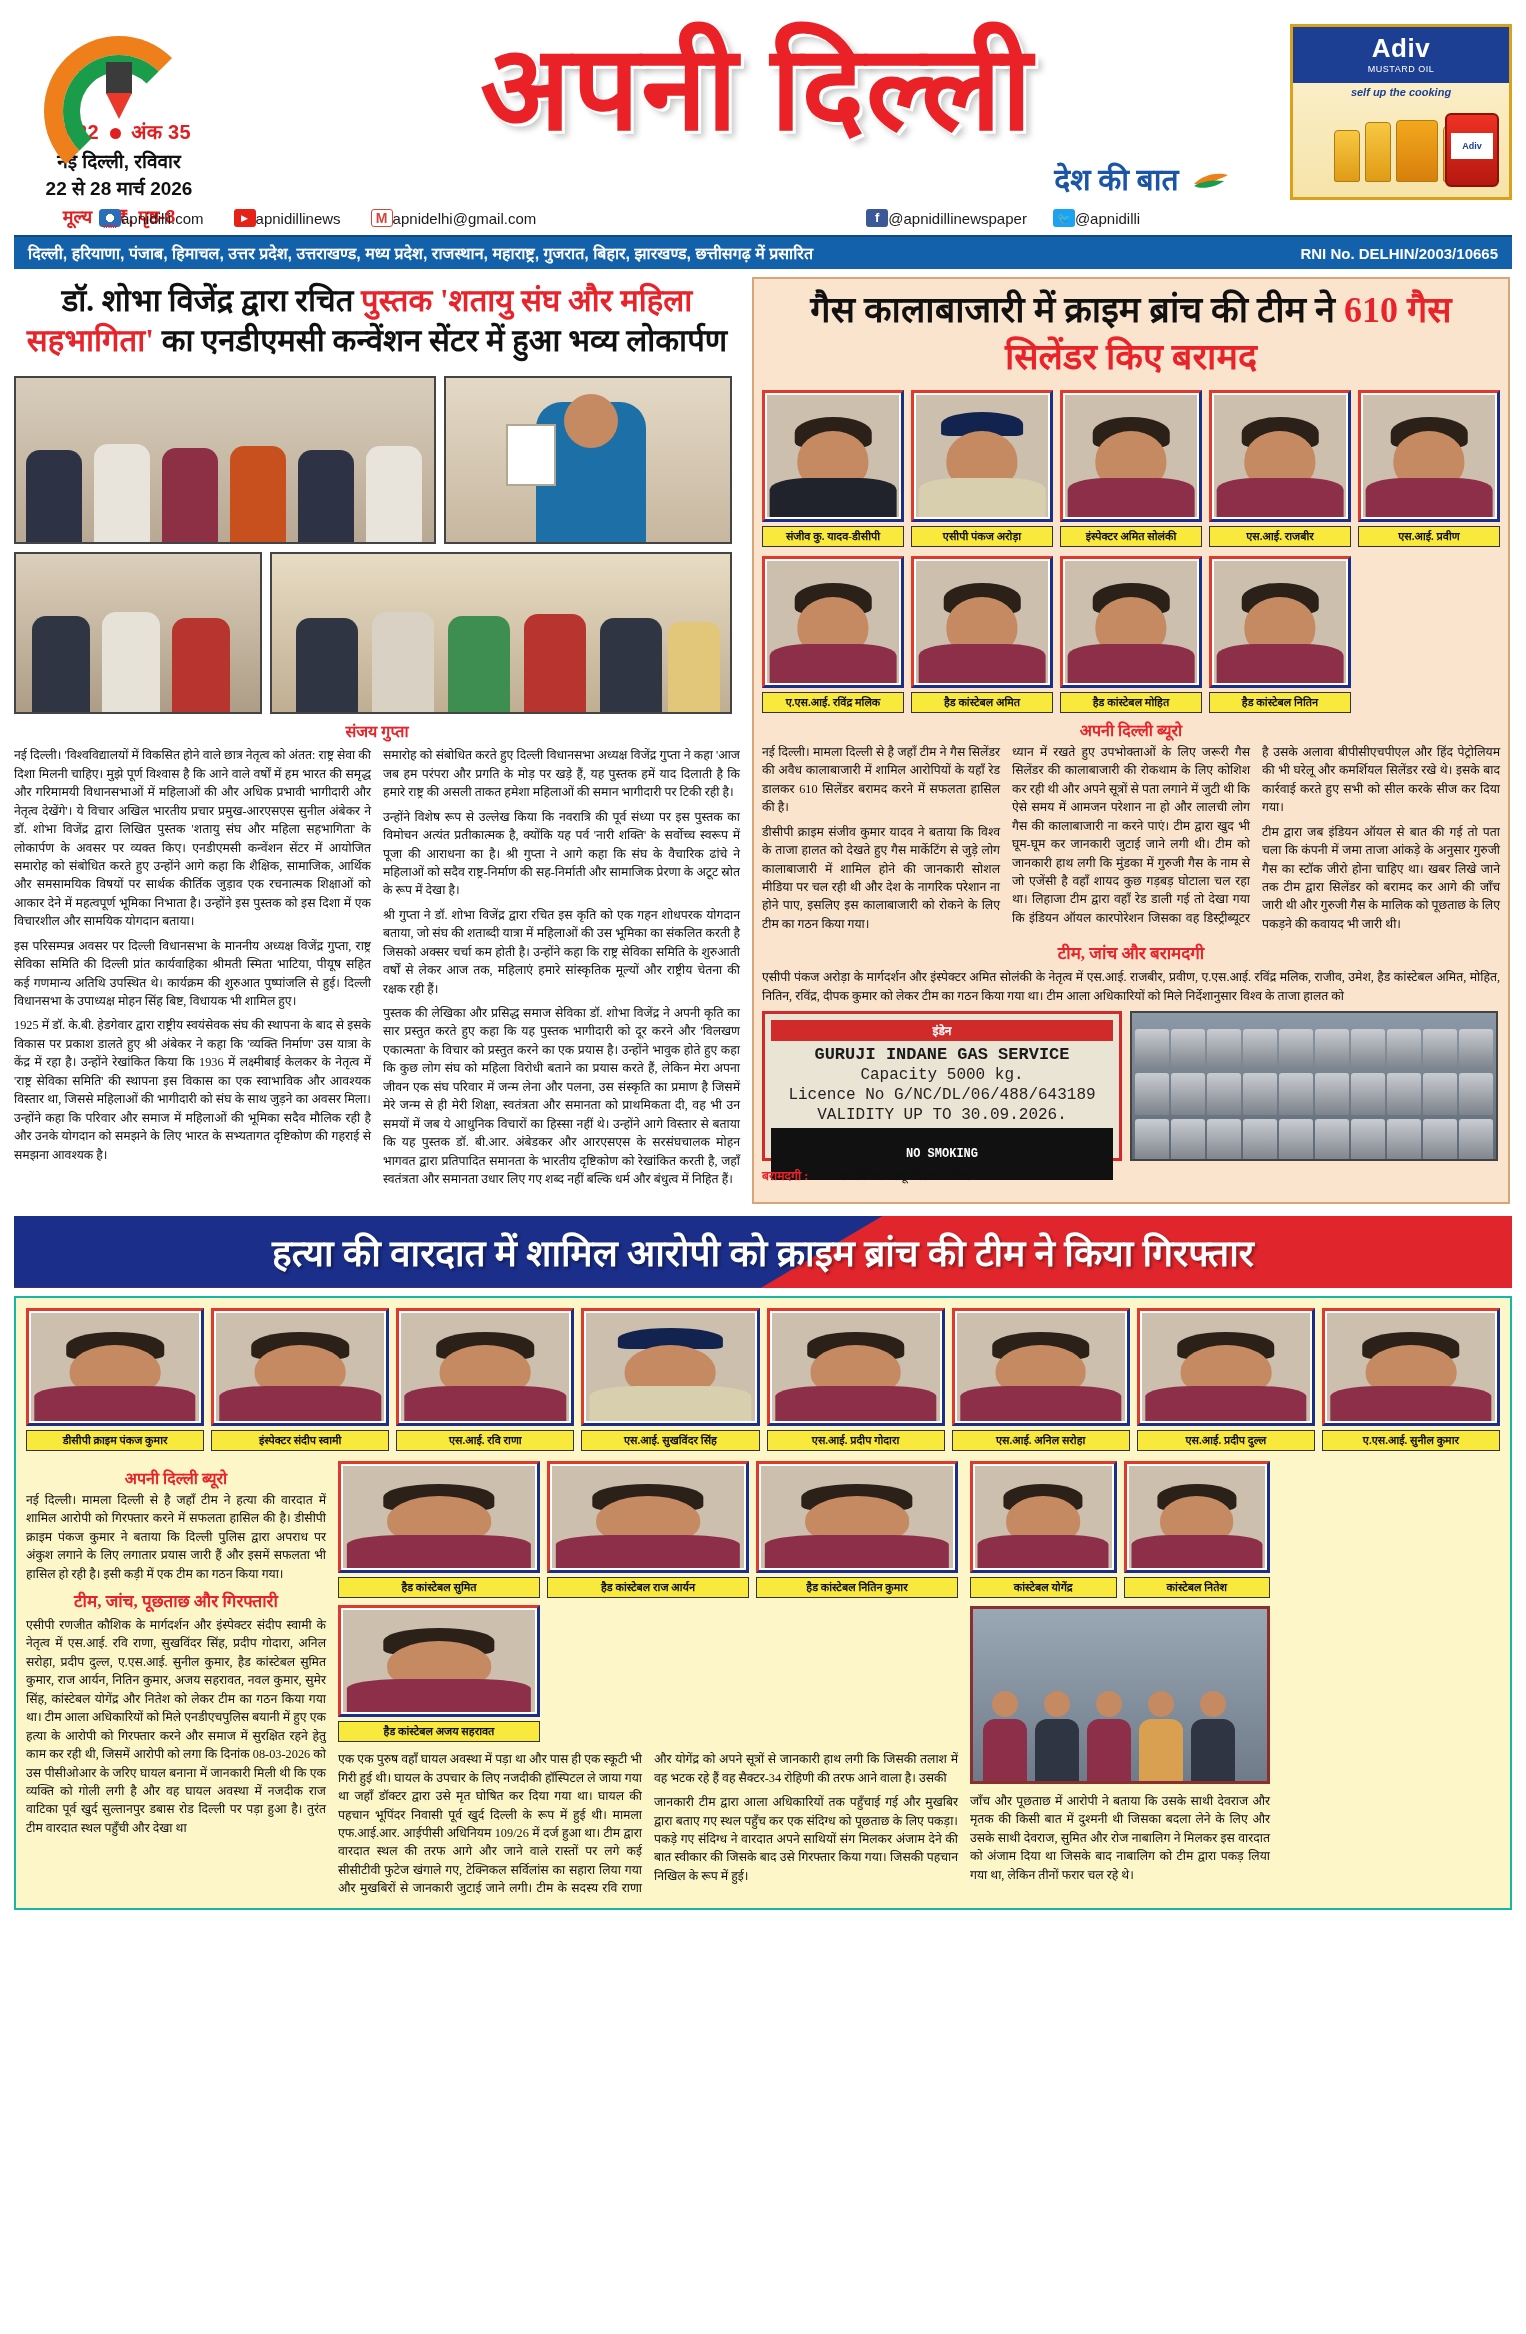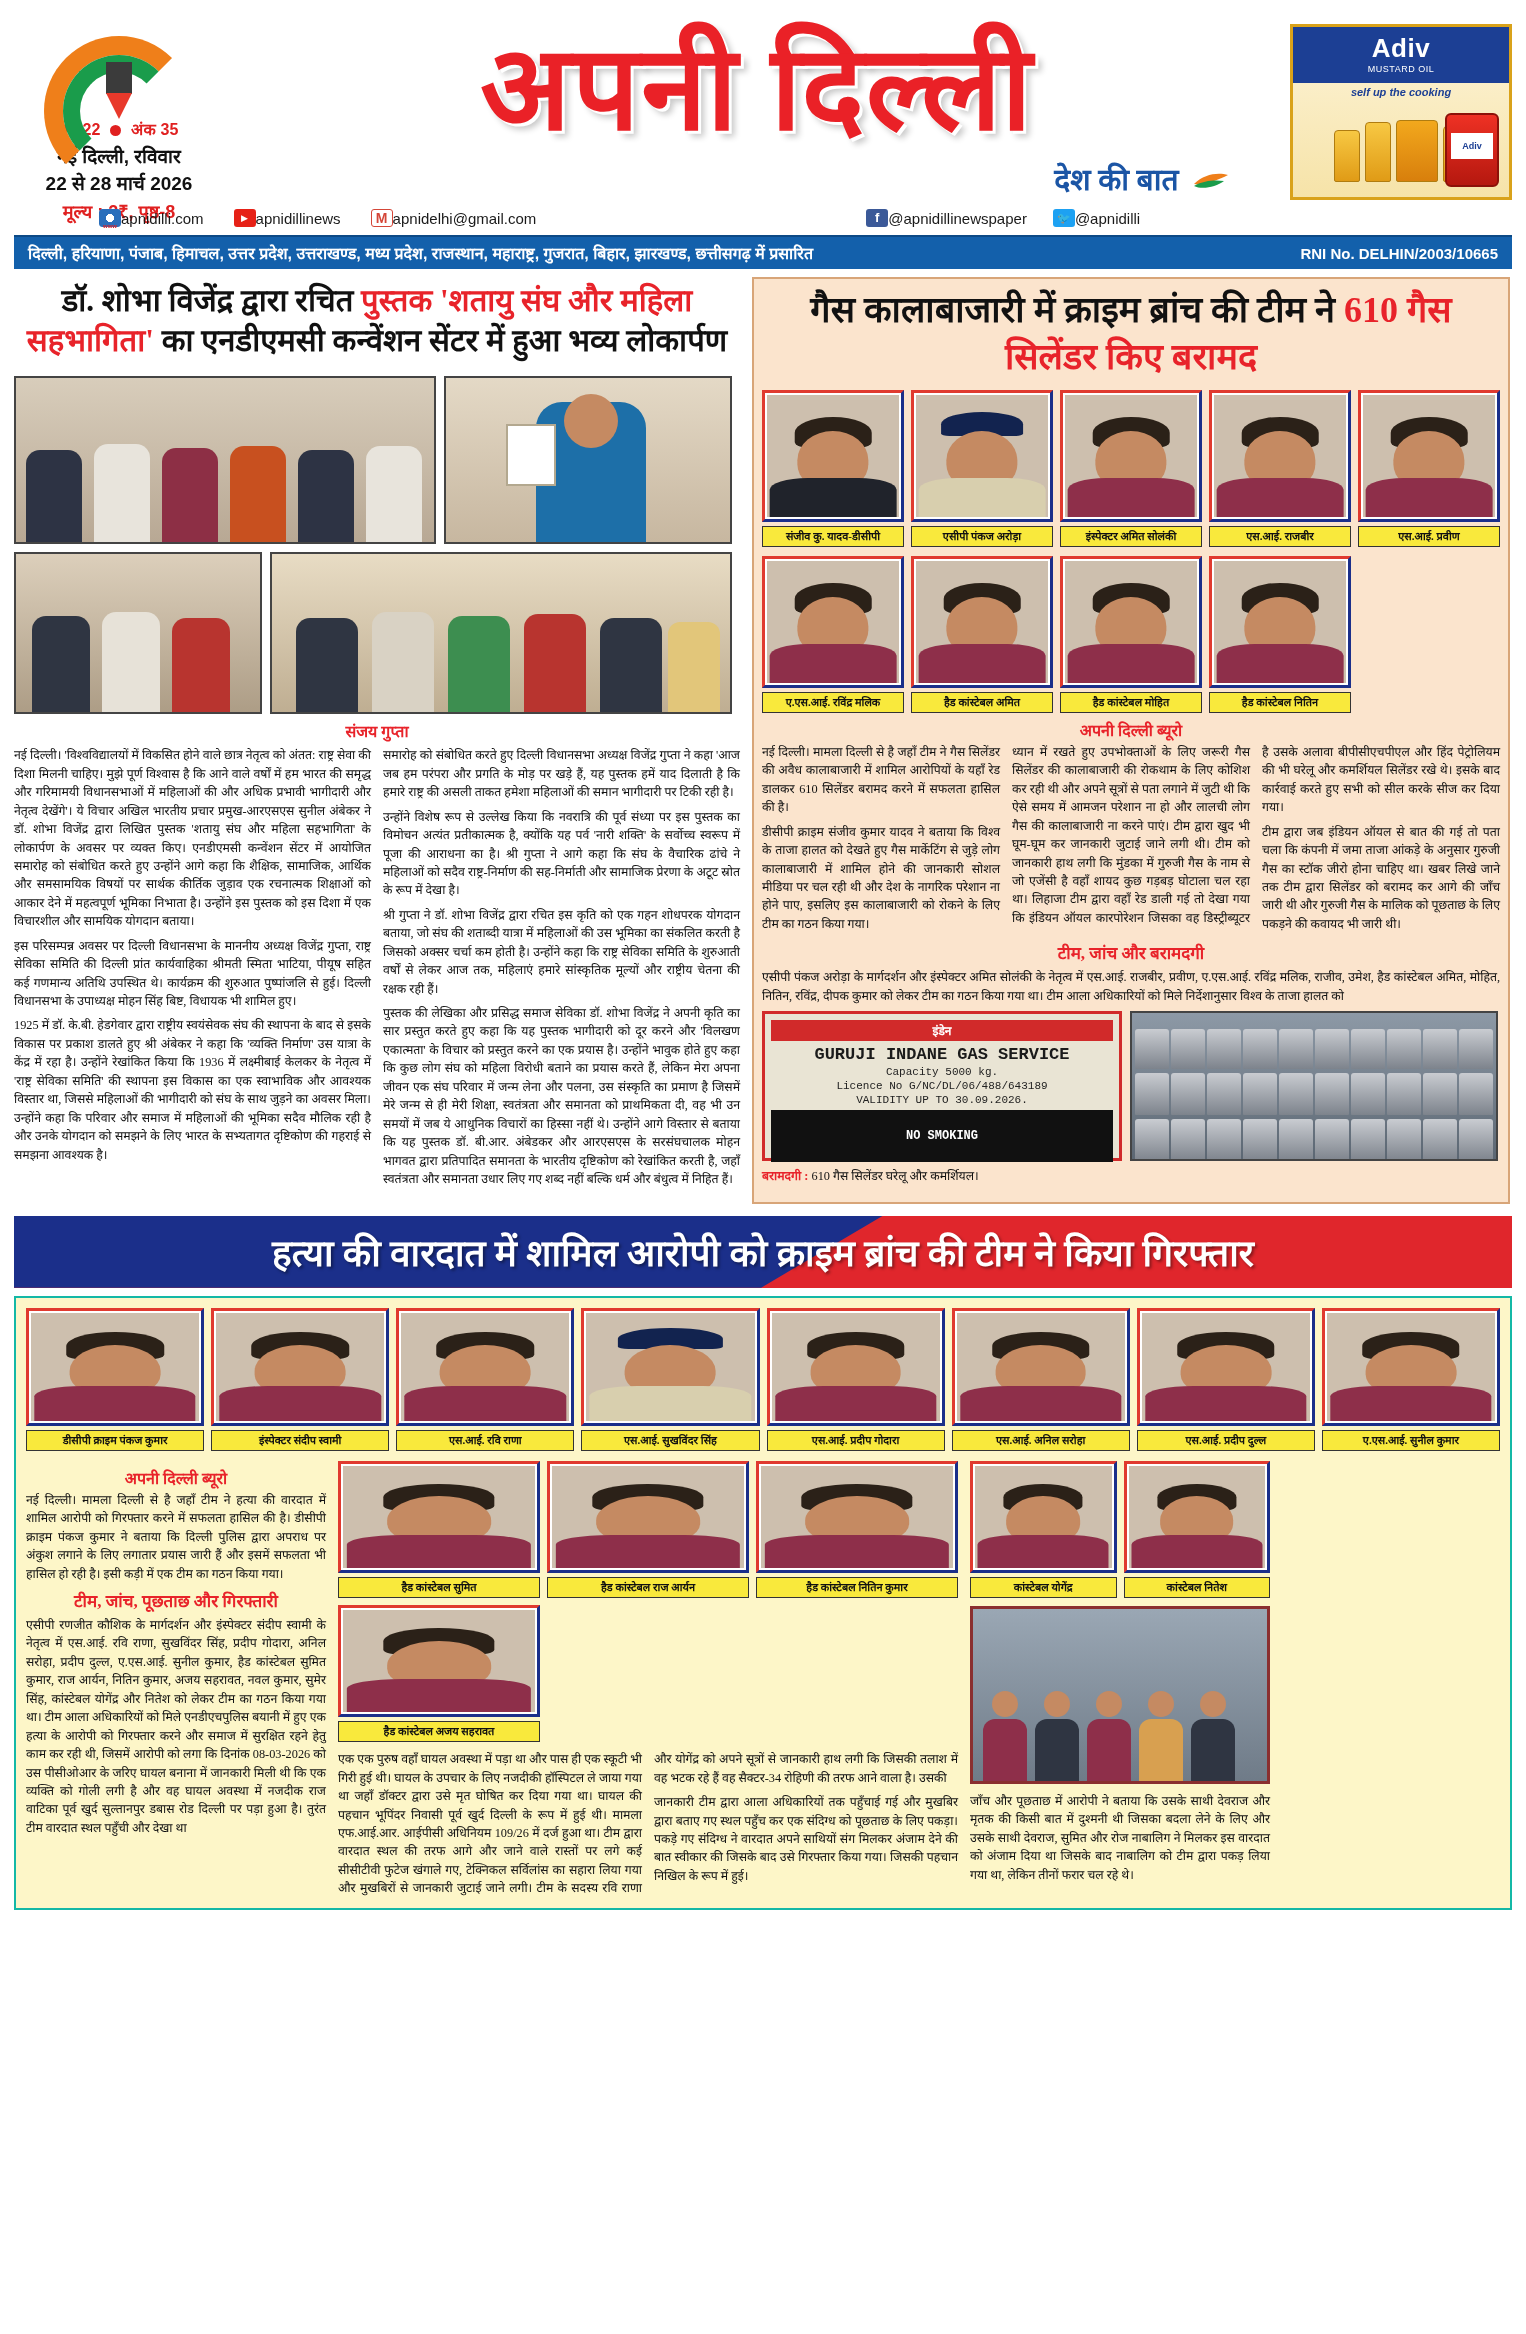--- a/index.html
+++ b/index.html
@@ -27,21 +27,21 @@
     border-radius: 50%;
     border: 17px solid transparent;
     border-top-color: #1a9c4b; border-left-color: #1a9c4b;
   }
   .pen-nib { position: absolute; left: 62px; top: 26px; width: 26px; height: 32px; background: #3b3b3b; }
   .pen-tip {
     position: absolute; left: 62px; top: 57px; width: 0; height: 0;
     border-left: 13px solid transparent; border-right: 13px solid transparent;
     border-top: 26px solid #e8392b;
   }
-  .issue-line { color: #e02020; font-weight: bold; font-size: 16px; margin-top: 4px; letter-spacing: .2px;}
+  .issue-line { color: #e02020; font-weight: bold; font-size: 20px; margin-top: 4px; letter-spacing: .2px;}
   .issue-dot { display: inline-block; width: 11px; height: 11px; background: #e02020; border-radius: 50%; vertical-align: middle; margin: 0 5px; }
   .place-line { color: #111; font-weight: bold; font-size: 19px; margin-top: 3px; }
   .date-line { color: #111; font-weight: bold; font-size: 19px; margin-top: 1px; }
   .price-line { color: #e02020; font-weight: bold; font-size: 18px; margin-top: 3px; }
 
   .title-wrap { flex: 1; text-align: center; position: relative; }
   .paper-title {
     font-family: "Liberation Serif", serif;
     font-size: 118px; font-weight: bold; color: #ea2127;
     line-height: 1.05; letter-spacing: 2px;
@@ -136,21 +136,21 @@
   .textcols { column-gap: 12px; font-family: "Liberation Serif", serif; font-size: 12.3px; line-height: 1.5; text-align: justify; color: #111; }
   .textcols p { margin-bottom: 6px; }
   .c2 { column-count: 2; }
   .c3 { column-count: 3; }
 
   .img-strip { display: flex; gap: 8px; margin-top: 8px; }
   .news-photo { border: 2px solid #444; background: #b9aa96; position: relative; overflow: hidden; }
   .sign-board { background: #e9e4d4; border: 3px solid #d12a2a; padding: 6px; text-align: center; font-family: "Liberation Mono", monospace; }
   .sign-top { background: #d12a2a; color: #fff; font-size: 12px; font-weight: bold; padding: 2px 0; }
   .sign-name { font-size: 17px; font-weight: bold; color: #1b1b1b; margin-top: 4px; }
-  .sign-line { font-size: 11px; color: #222; margin-top: 2px; }
+  .sign-line { font-size: 16px; color: #222; margin-top: 2px; }
   .sign-ns { background: #111; color: #fff; font-size: 12px; font-weight: bold; margin-top: 4px; padding: 19px 0; }
 
   .cyl-photo { background: linear-gradient(#8d99a6,#5c6773); position: relative; overflow: hidden; }
   .cylrow { position: absolute; left: 0; right: 0; display: flex; gap: 2px; padding: 0 3px; }
   .cyl { flex: 1; background: linear-gradient(#c9ccd1,#7d838c); border-radius: 3px 3px 1px 1px; }
 
   
   .banner-wrap { margin-top: 12px; position: relative; height: 72px; }
   .banner-red { position: absolute; inset: 0; background: #e0262c; }
   .banner-blue { position: absolute; left: 0; top: 0; bottom: 0; width: 58%; background: #1b2f8a;

